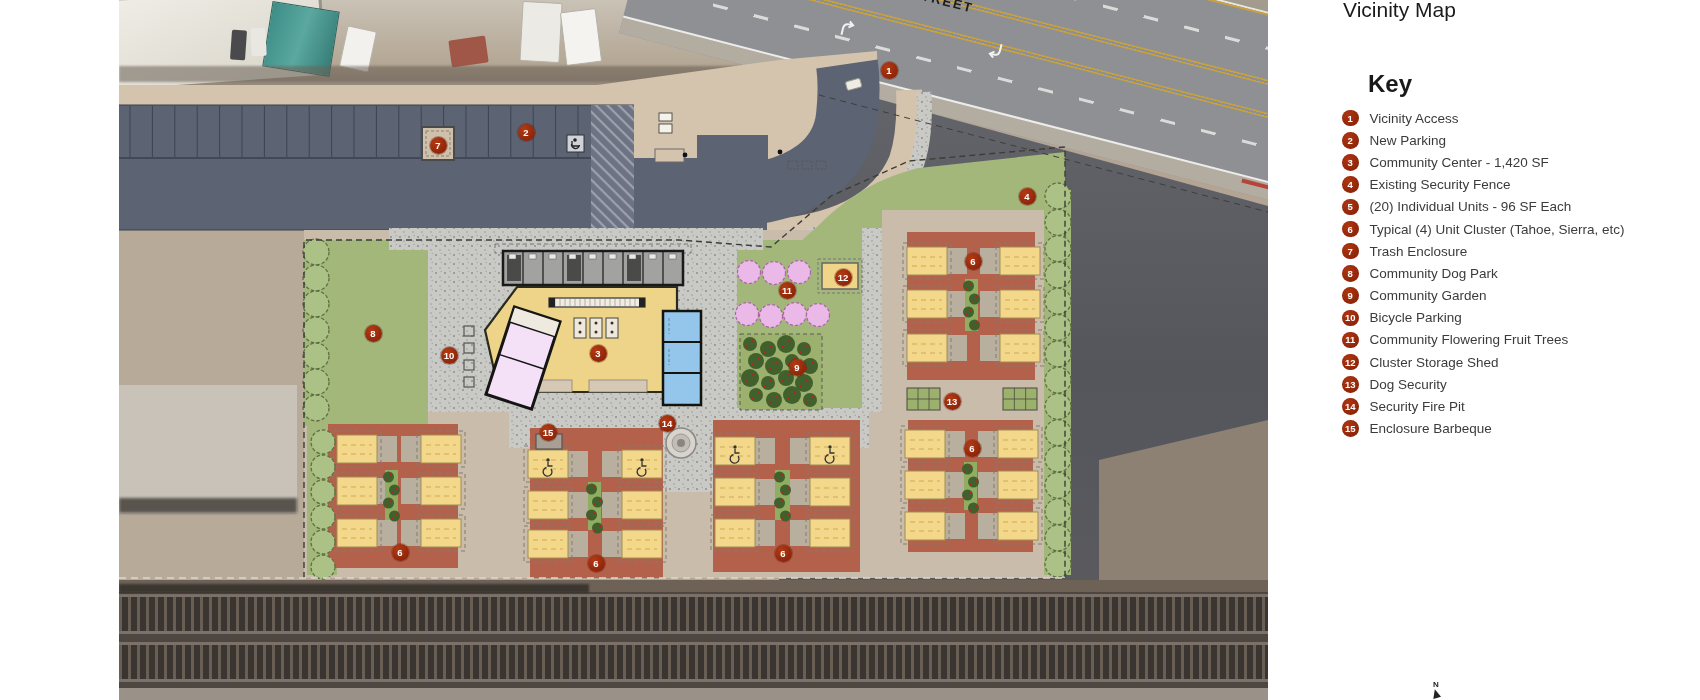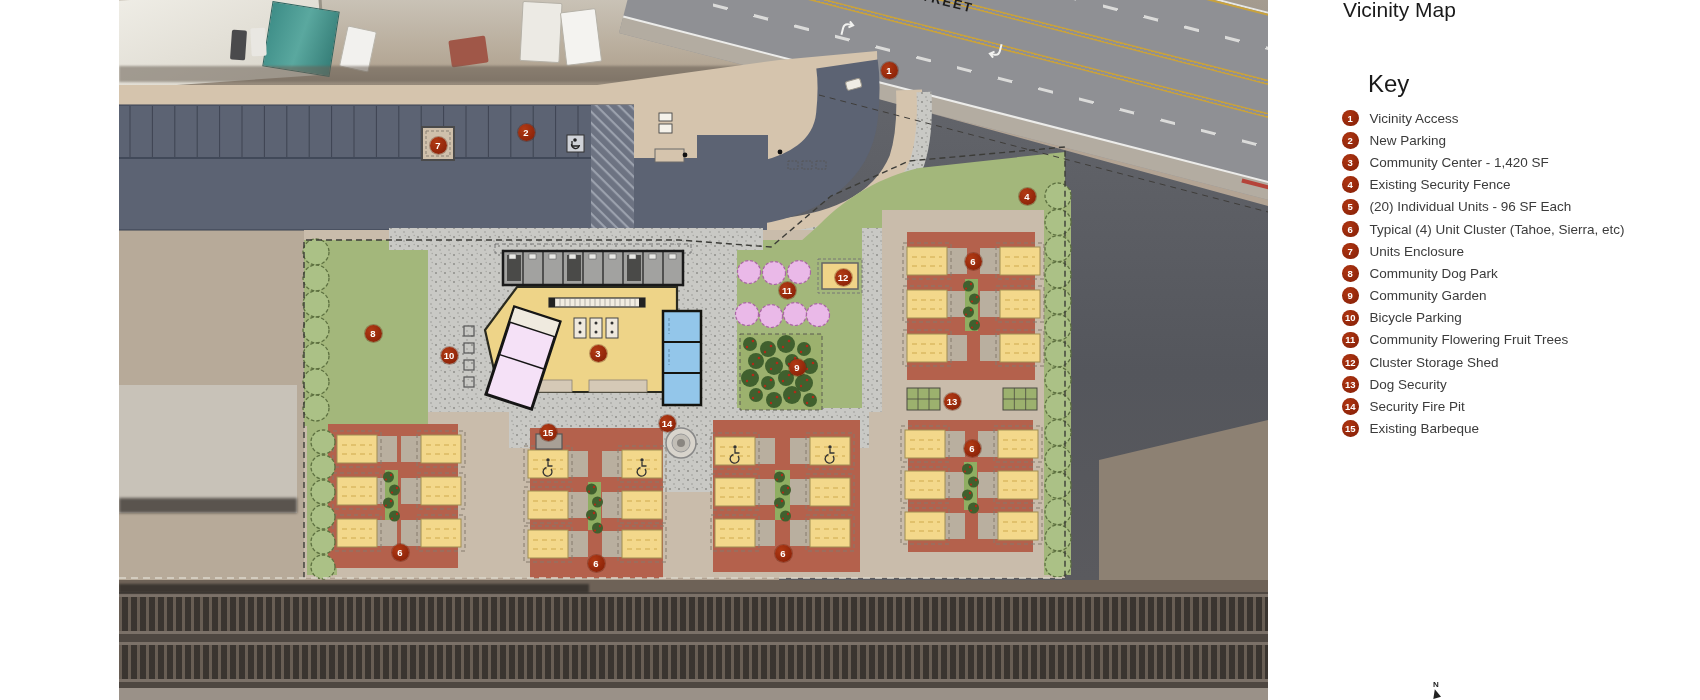--- a/index.html
+++ b/index.html
@@ -41,21 +41,21 @@
   .rail .streak{left:0;top:4px;width:470px;height:9px;background:#2c2825;opacity:.75;filter:blur(1px);}
   #plan{left:0;top:0;}
   #markers{left:0;top:0;width:100%;height:100%;pointer-events:none;}
   .marker{width:17px;height:17px;margin:-8.5px 0 0 -8.5px;border-radius:50%;
       background:radial-gradient(circle at 35% 30%,#b13a14,#8e2409 75%);
       color:#fff;font-size:9.5px;font-weight:bold;display:flex;align-items:center;justify-content:center;
       box-shadow:0 0 0 1px rgba(90,25,5,.35);}
   
   #panel{position:absolute;left:1268px;top:0;width:432px;height:700px;background:#fff;}
   #title{position:absolute;left:75px;top:-2px;font-size:21px;color:#1a1a1a;font-weight:500;}
-  #keyhead{position:absolute;left:100px;top:70px;font-size:24px;color:#1a1a1a;font-weight:400;}
+  #keyhead{position:absolute;left:100px;top:70px;font-size:24px;color:#1a1a1a;font-weight:700;}
   #legend{position:absolute;left:74px;top:107px;}
   .leg-row{display:flex;align-items:center;height:22.2px;}
   .leg-bullet{width:16.5px;height:16.5px;border-radius:50%;flex:0 0 auto;
       background:radial-gradient(circle at 35% 30%,#ae3511,#8e2409 75%);
       color:#fff;font-size:9.5px;font-weight:bold;display:flex;align-items:center;justify-content:center;}
   .leg-label{margin-left:11px;font-size:13.5px;color:#3b3b3b;white-space:nowrap;}
   #north{position:absolute;left:1432px;top:680px;text-align:center;color:#222;
       font-size:8px;font-weight:bold;line-height:9px;}
   #north .na{width:0;height:0;margin:0 auto;border-left:4px solid transparent;
       border-right:4px solid transparent;border-bottom:9px solid #222;transform:rotate(-15deg);}
@@ -639,21 +639,21 @@
         <div class="leg-row">
           <div class="leg-bullet">5</div>
           <div class="leg-label">(20) Individual Units - 96 SF Each</div>
         </div>
         <div class="leg-row">
           <div class="leg-bullet">6</div>
           <div class="leg-label">Typical (4) Unit Cluster (Tahoe, Sierra, etc)</div>
         </div>
         <div class="leg-row">
           <div class="leg-bullet">7</div>
-          <div class="leg-label">Units Enclosure</div>
+          <div class="leg-label">Trash Enclosure</div>
         </div>
         <div class="leg-row">
           <div class="leg-bullet">8</div>
           <div class="leg-label">Community Dog Park</div>
         </div>
         <div class="leg-row">
           <div class="leg-bullet">9</div>
           <div class="leg-label">Community Garden</div>
         </div>
         <div class="leg-row">
@@ -671,21 +671,21 @@
         <div class="leg-row">
           <div class="leg-bullet">13</div>
           <div class="leg-label">Dog Security</div>
         </div>
         <div class="leg-row">
           <div class="leg-bullet">14</div>
           <div class="leg-label">Security Fire Pit</div>
         </div>
         <div class="leg-row">
           <div class="leg-bullet">15</div>
-          <div class="leg-label">Existing Barbeque</div>
+          <div class="leg-label">Enclosure Barbeque</div>
         </div>
       </div>
   </div>
 
   <div id="north">
     <div>N</div>
     <div class="na"></div>
   </div>
 </div>
 

